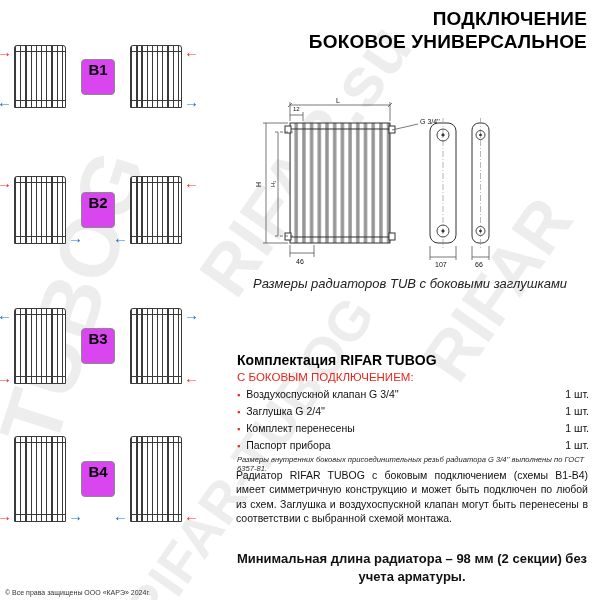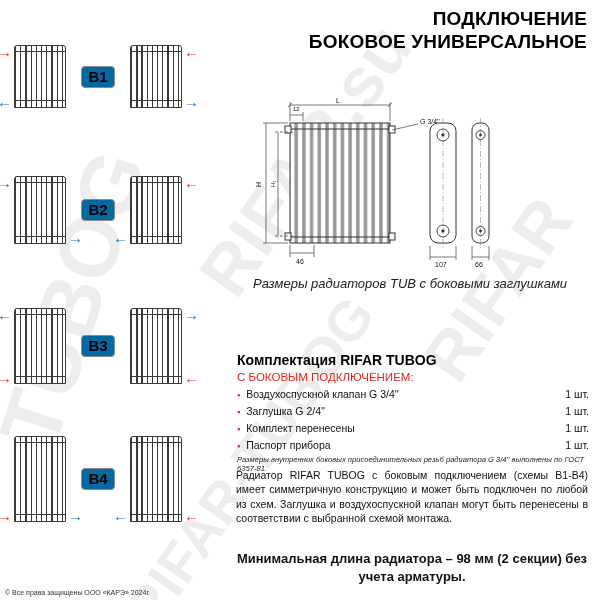--- a/index.html
+++ b/index.html
@@ -22,21 +22,21 @@
   .row2{top:176px;height:68px;}
   .row3{top:308px;height:76px;}
   .row4{top:436px;height:86px;}
   .unit{position:relative;height:100%;width:52px;flex:0 0 52px;}
   .radiator{width:100%;height:100%;box-sizing:border-box;border:1.2px solid #3a3a3a;border-radius:3px 3px 0 0;
     background:
       linear-gradient(#3a3a3a,#3a3a3a) 0 5px/100% 1.3px no-repeat,
       linear-gradient(#3a3a3a,#3a3a3a) 0 calc(100% - 6px)/100% 1.3px no-repeat,
       repeating-linear-gradient(90deg,#3a3a3a 0 1.3px,#ffffff 1.3px 5.2px);}
   .scheme-label{font-weight:bold;font-size:15px;color:#000;border:1px solid #8a8a8a;
-                border-radius:4px;padding:1px 6px 2px;background:#0369a1;}
+                border-radius:4px;padding:1px 6px 16px;background:#d946ef;}
   .ar{position:absolute;font-size:15px;font-weight:bold;line-height:1;}
   .ar.tl{top:-1px;left:-17px;} .ar.bl{bottom:-1px;left:-17px;}
   .ar.tr{top:-1px;right:-17px;} .ar.br{bottom:-1px;right:-17px;}
   .red{color:#e8342a;} .blue{color:#1f6fd0;}
   
   .tech{position:absolute;left:250px;top:95px;width:265px;height:178px;}
   .caption{position:absolute;left:253px;top:276px;font-size:13px;font-style:italic;color:#222;}
   
   .equip{position:absolute;left:237px;top:352px;width:352px;}
   .equip-h{font-weight:bold;font-size:14px;color:#000;}

